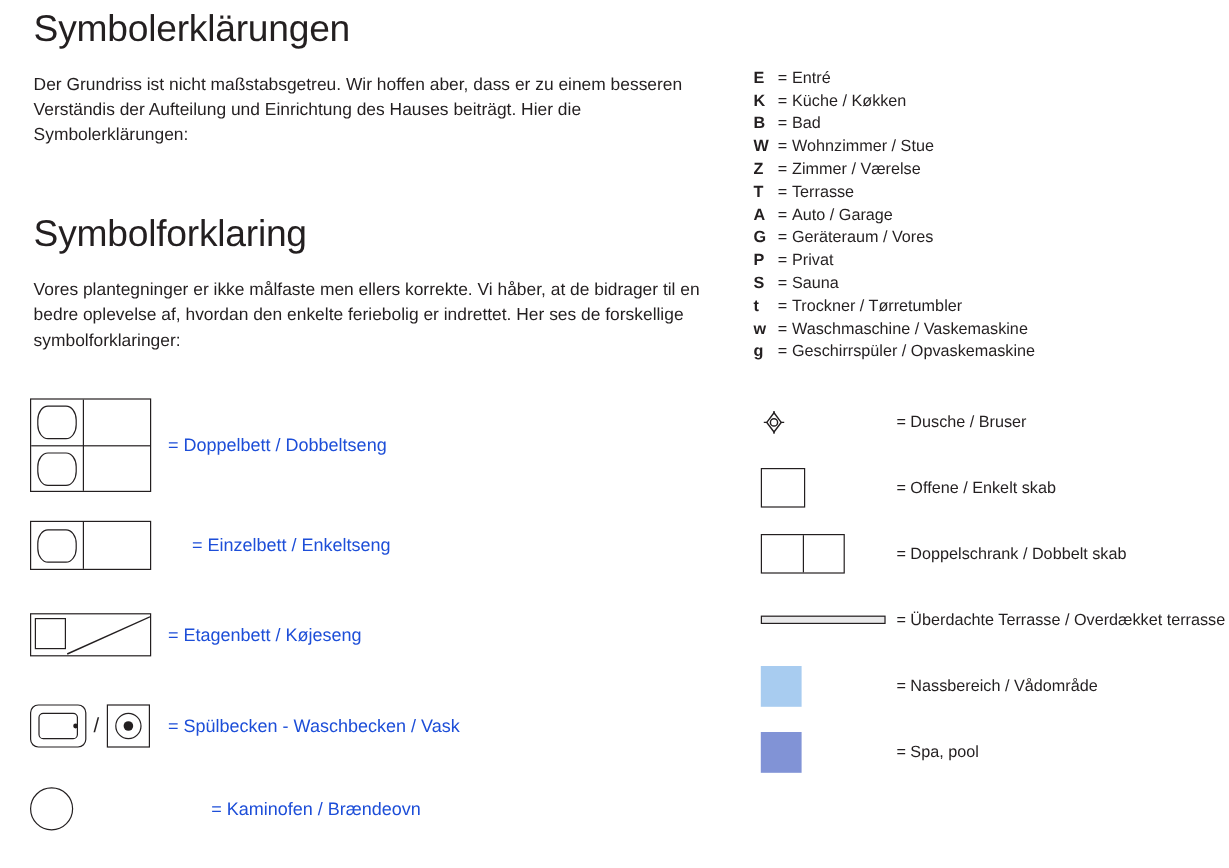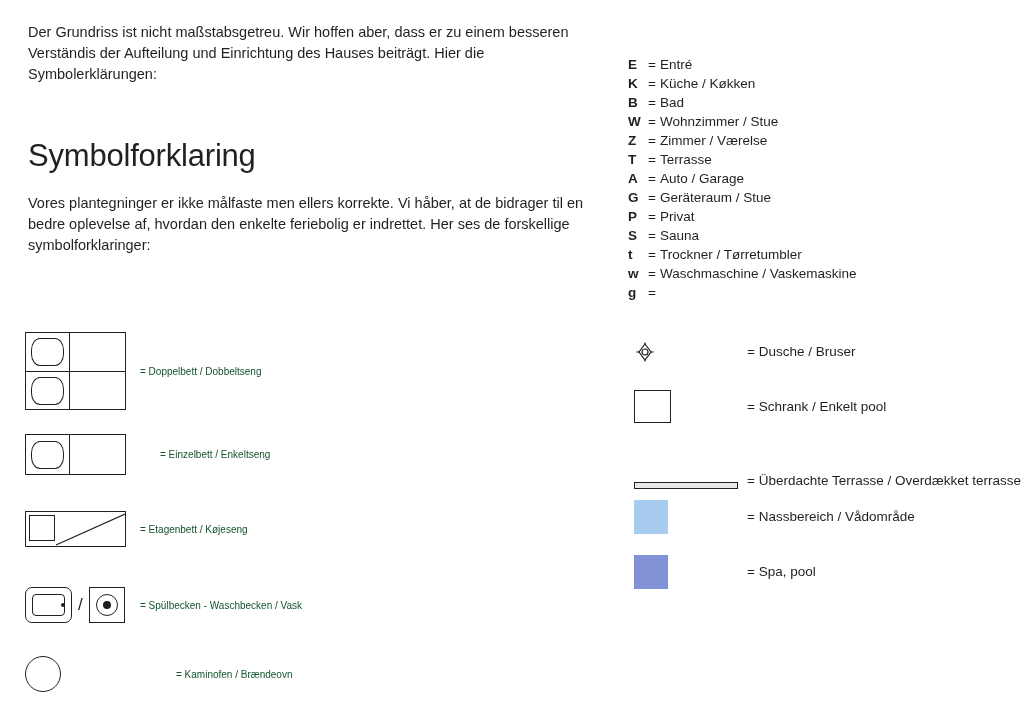--- a/index.html
+++ b/index.html
@@ -67,23 +67,23 @@
     display: flex;
     align-items: center;
   }
   .sym-figure {
     width: 115px;
     flex: 0 0 115px;
     display: flex;
     align-items: center;
   }
   .sym-label {
-    font-size: 10px;
+    font-size: 15px;
     line-height: 17px;
-    color: #14532d;
+    color: #1d4ed8;
     white-space: nowrap;
   }
 
   
   .dbl-bed {
     width: 101px;
     height: 78px;
     border: 1.4px solid #231f20;
     box-sizing: border-box;
     position: relative;
@@ -325,20 +325,23 @@
 
   
 </style>
 </head>
 <body>
 
 <div class="page">
 
   <div class="left-col">
 
+    <div class="title-de-wrap">
+      <h1 class="title-de">Symbolerklärungen</h1>
+    </div>
 
     <p class="para para-de">Der Grundriss ist nicht maßstabsgetreu. Wir hoffen aber, dass er zu einem besseren Verständis der Aufteilung und Einrichtung des Hauses beiträgt. Hier die Symbolerklärungen:</p>
 
     <div class="title-da-wrap">
       <h1 class="title-da">Symbolforklaring</h1>
     </div>
 
     <p class="para para-da">Vores plantegninger er ikke målfaste men ellers korrekte. Vi håber, at de bidrager til en bedre oplevelse af, hvordan den enkelte feriebolig er indrettet. Her ses de forskellige symbolforklaringer:</p>
   </div>
 
@@ -435,21 +438,21 @@
       <span class="abbr-text">Terrasse</span>
     </div>
     <div class="abbr-row">
       <span class="abbr-key">A</span>
       <span class="abbr-eq">=</span>
       <span class="abbr-text">Auto / Garage</span>
     </div>
     <div class="abbr-row">
       <span class="abbr-key">G</span>
       <span class="abbr-eq">=</span>
-      <span class="abbr-text">Geräteraum / Stue</span>
+      <span class="abbr-text">Geräteraum / Vores</span>
     </div>
     <div class="abbr-row">
       <span class="abbr-key">P</span>
       <span class="abbr-eq">=</span>
       <span class="abbr-text">Privat</span>
     </div>
     <div class="abbr-row">
       <span class="abbr-key">S</span>
       <span class="abbr-eq">=</span>
       <span class="abbr-text">Sauna</span>
@@ -460,20 +463,21 @@
       <span class="abbr-text">Trockner / Tørretumbler</span>
     </div>
     <div class="abbr-row">
       <span class="abbr-key">w</span>
       <span class="abbr-eq">=</span>
       <span class="abbr-text">Waschmaschine / Vaskemaskine</span>
     </div>
     <div class="abbr-row">
       <span class="abbr-key">g</span>
       <span class="abbr-eq">=</span>
+      <span class="abbr-text">Geschirrspüler / Opvaskemaskine</span>
     </div>
   </div>
 
   <div class="sym-list-right">
 
     <div class="sym-row-r" style="height:55px;text-align:center;">
       <div class="sym-fig-r">
         <div class="shower">
           <svg width="22" height="22" viewBox="0 0 22 22">
             <polygon points="11,3 17,11 11,19 5,11" fill="none" stroke="#231f20" stroke-width="1.2"></polygon>
@@ -485,26 +489,34 @@
           </svg>
         </div>
       </div>
       <div class="sym-label-r">= Dusche / Bruser</div>
     </div>
 
     <div class="sym-row-r" style="height:55px;">
       <div class="sym-fig-r">
         <div class="cab1"></div>
       </div>
-      <div class="sym-label-r">= Schrank / Enkelt pool</div>
-    </div>
-
-
-
-    <div class="sym-row-r" style="height:55px;align-items:flex-end;">
+      <div class="sym-label-r">= Offene / Enkelt skab</div>
+    </div>
+
+    <div class="sym-row-r" style="height:55px;">
+      <div class="sym-fig-r">
+        <div class="cab2">
+          <div class="mid"></div>
+        </div>
+      </div>
+      <div class="sym-label-r">= Doppelschrank / Dobbelt skab</div>
+    </div>
+
+
+    <div class="sym-row-r" style="height:55px;">
       <div class="sym-fig-r">
         <div class="cov-terr"></div>
       </div>
       <div class="sym-label-r">= Überdachte Terrasse / Overdækket terrasse</div>
     </div>
 
     <div class="sym-row-r" style="height:55px;">
       <div class="sym-fig-r">
         <div class="swatch" style="background:#a8ccf0;"></div>
       </div>

